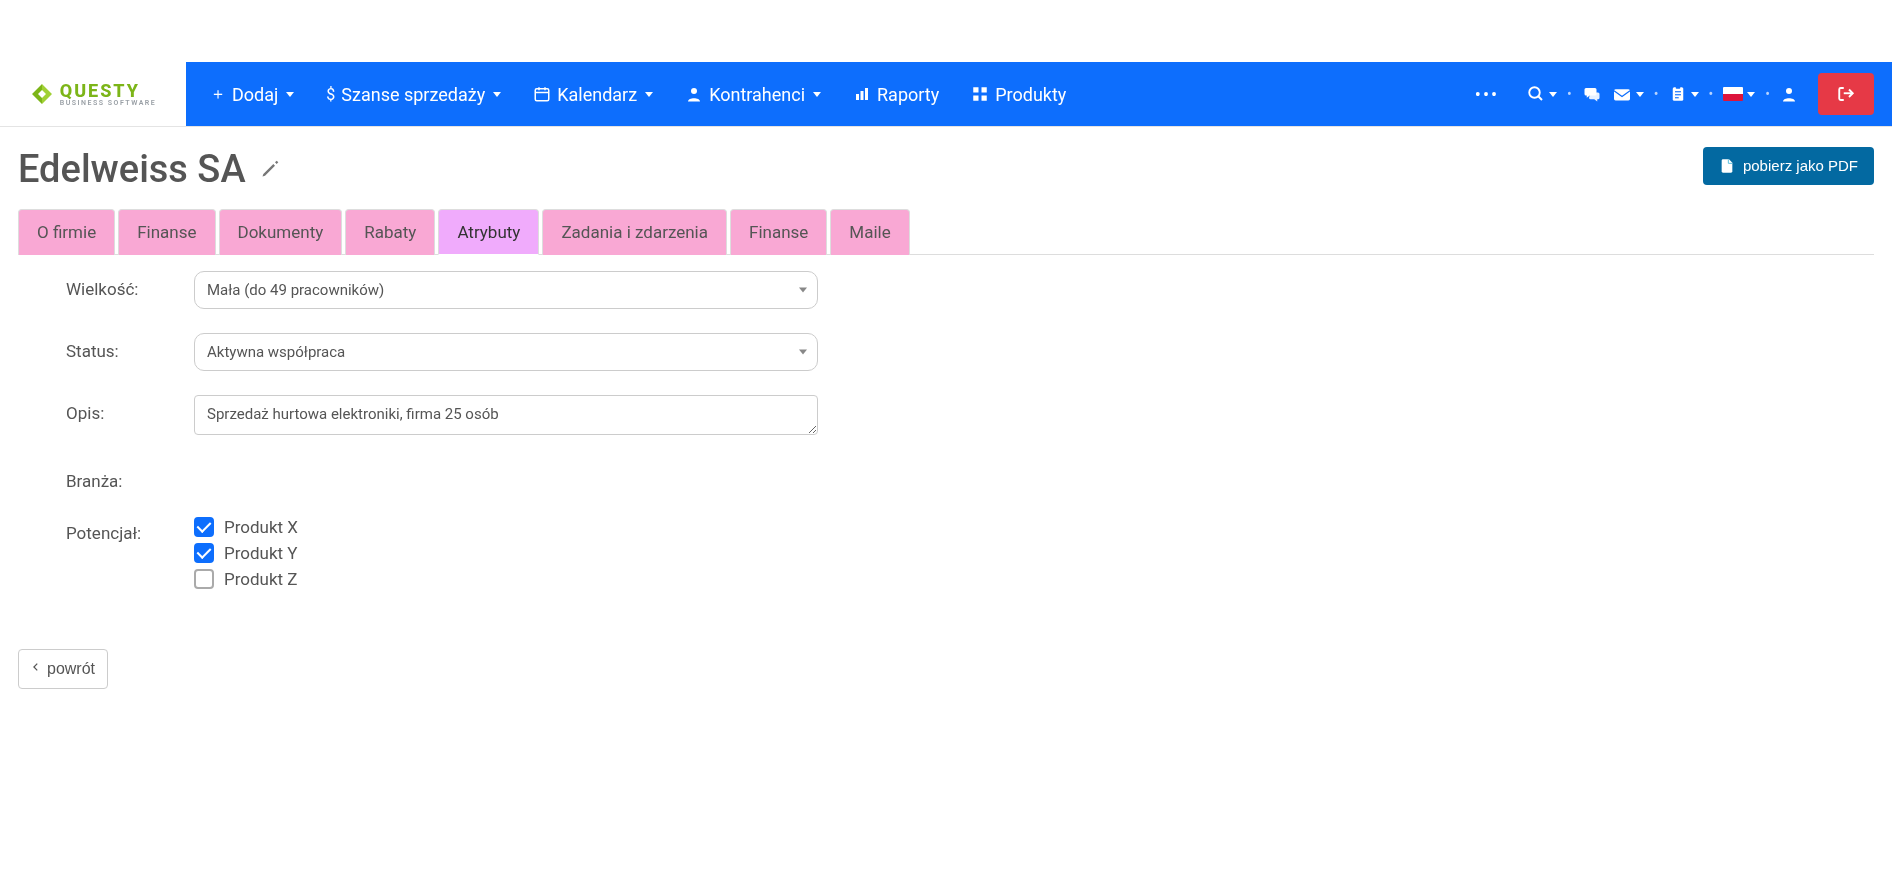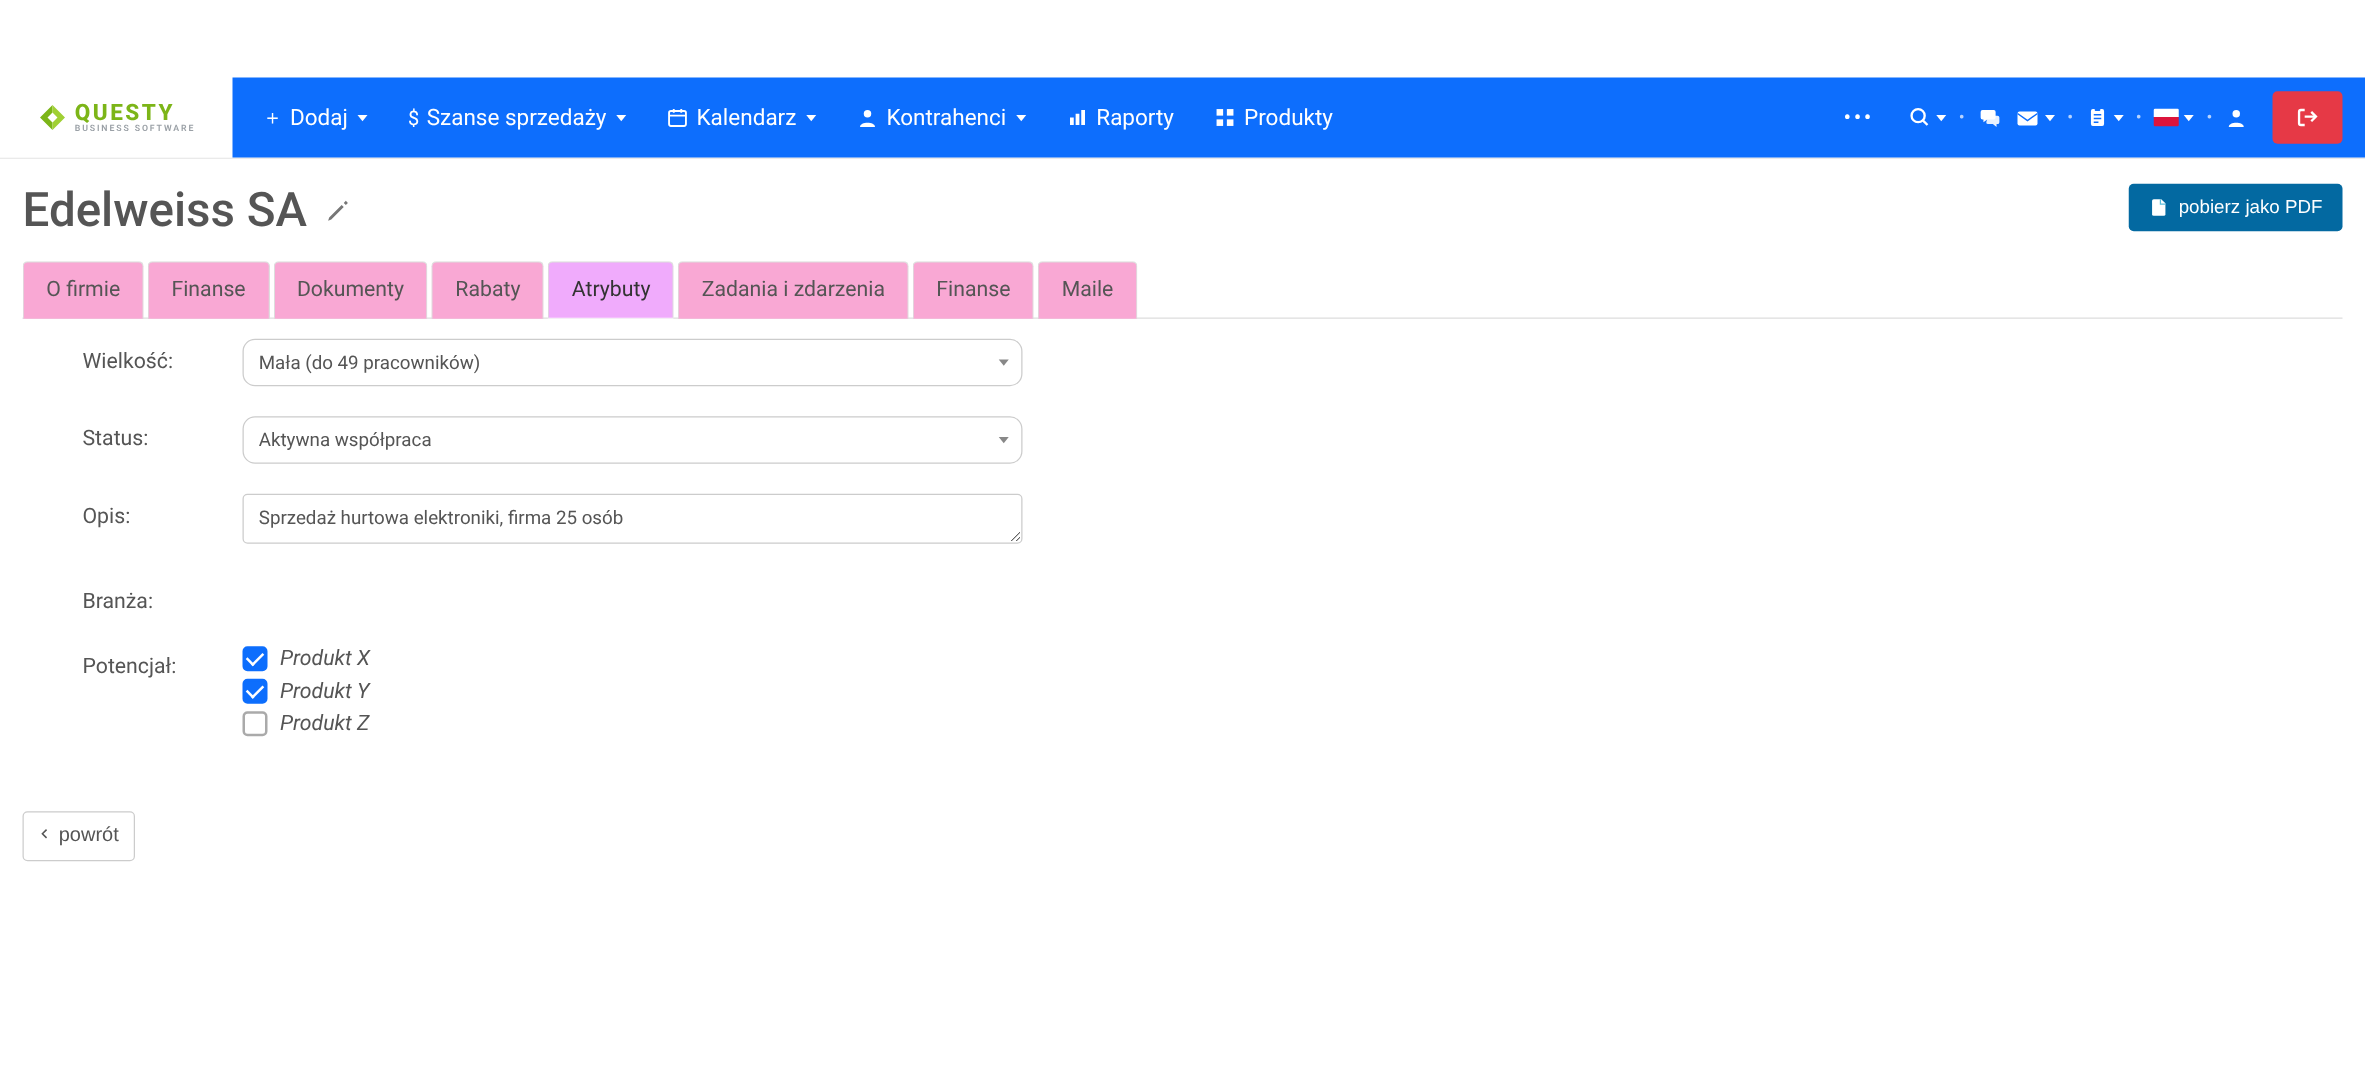--- a/index.html
+++ b/index.html
@@ -32,21 +32,21 @@
   .tab { border:1px solid #ddd; border-bottom:none; border-radius:4px 4px 0 0; padding:12px 18px; font-size:17px; color:#555; background:#fff; cursor:pointer; margin-bottom:-1px; }
   .tab.active { color:#333; background:#f0abfc; border-bottom:1px solid #fff; }
   .tab:not(.active) { background:#f9a8d4; }
   .form-area { padding: 0 0 0 48px; max-width: 800px; }
   .form-row { display:flex; align-items:flex-start; margin-bottom:24px; gap:8px; }
   .form-label { width:120px; color:#555; font-size:17px; padding-top:8px; }
   .form-control-area { flex:1; }
   .select-ctl { width:100%; border:1px solid #ccc; border-radius:10px; padding:9px 30px 9px 12px; font-size:15px; color:#555; background:#fff; position:relative; cursor:pointer; }
   .select-ctl::after { content:""; position:absolute; right:10px; top:50%; transform:translateY(-50%); width:0; height:0; border-left:4px solid transparent; border-right:4px solid transparent; border-top:5px solid #888; }
   .textarea-ctl { width:100%; border:1px solid #ccc; border-radius:4px; padding:9px 12px; font-size:15px; color:#555; resize:both; min-height:40px; font-family:inherit; }
-  .cb-group { display:flex; flex-direction:column; gap:6px; padding-top:2px;font-style:italic; }
+  .cb-group { display:flex; flex-direction:column; gap:6px; padding-top:2px; }
   .cb-row { display:flex; align-items:center; gap:10px; font-size:17px; color:#555; cursor:pointer; }
   .cb { width:20px; height:20px; border:2px solid #0d6efd; border-radius:4px; display:flex; align-items:center; justify-content:center; }
   .cb.checked { background:#0d6efd; }
   .cb.checked::after { content:""; width:6px; height:11px; border:solid #fff; border-width:0 2.5px 2.5px 0; transform:rotate(45deg); margin-top:-3px; }
   .cb.unchecked { border-color:#aaa; }
   .back-btn { margin-top:60px; border:1px solid #ccc; background:#fff; border-radius:4px; padding:10px 12px; font-size:16px; color:#555; cursor:pointer; display:flex; align-items:flex-start; gap:6px; }
   svg { display:block; }
 </style>
 </head>
 <body>

